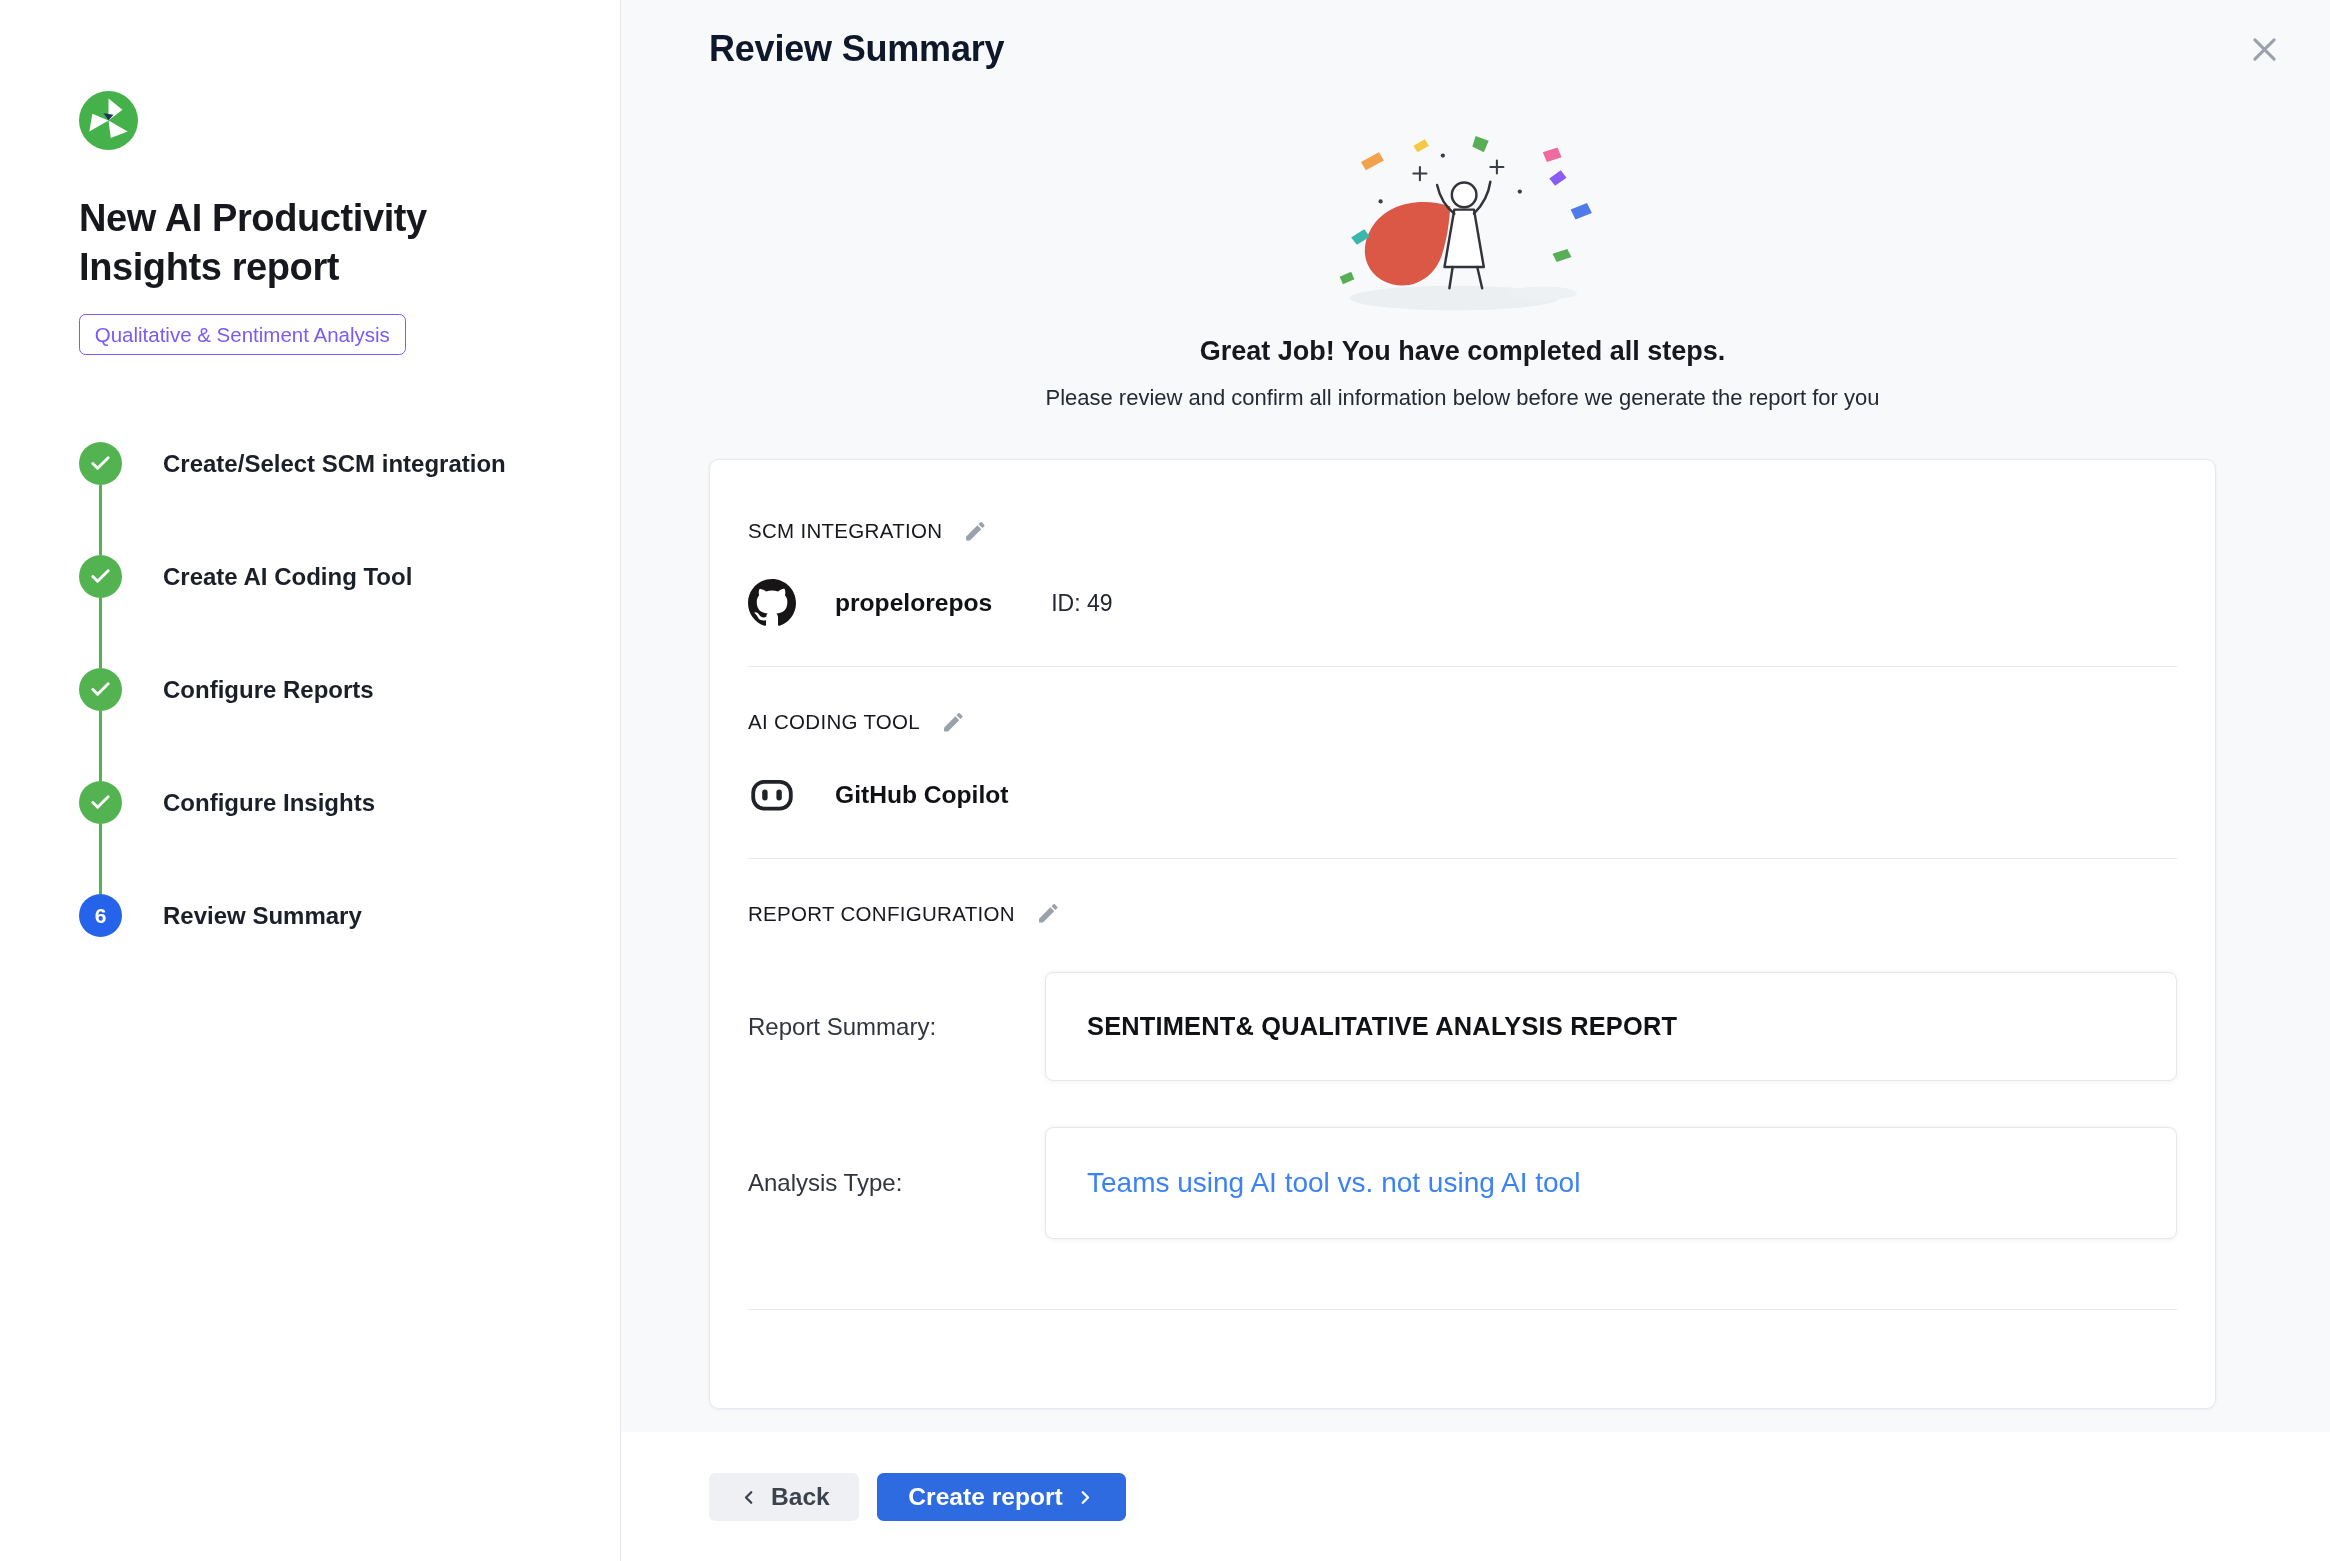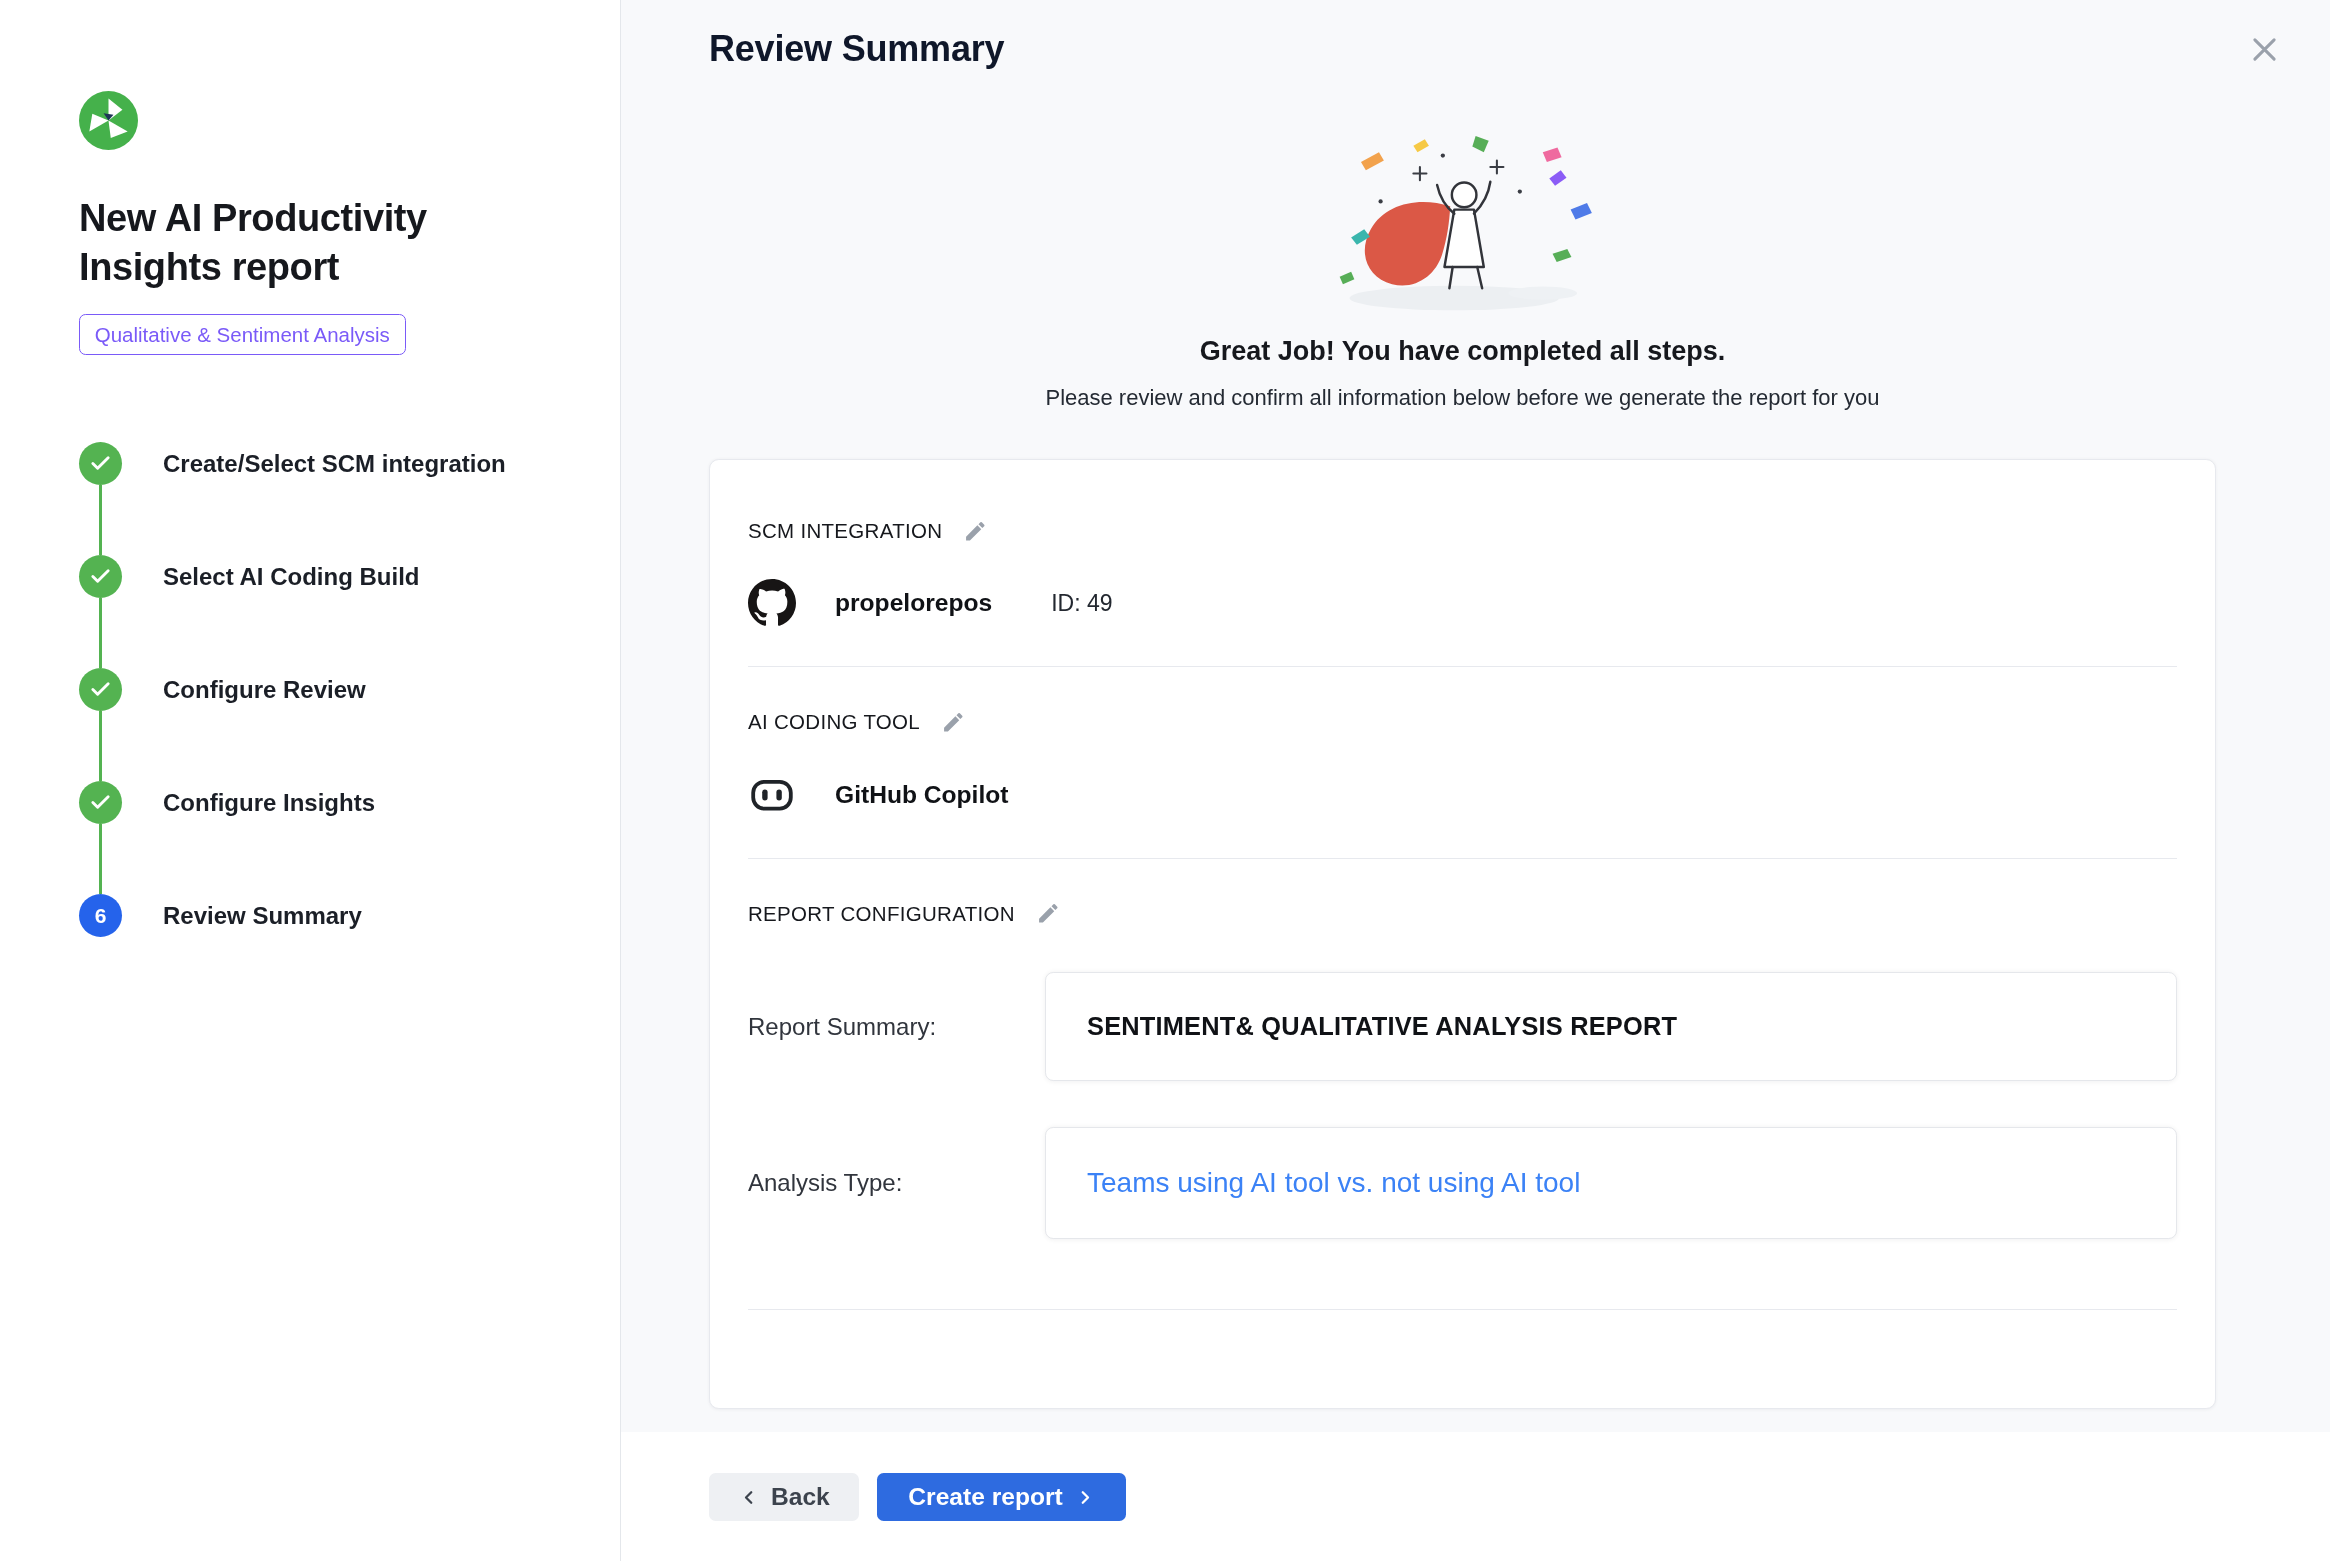--- a/index.html
+++ b/index.html
@@ -110,33 +110,33 @@
 
       <div class="step">
         <div class="step-rail">
           <div class="step-circle done">
             <svg width="23" height="23" viewBox="0 0 24 24">
                 <polyline points="20 6 9 17 4 12" fill="none" stroke="#fff" stroke-width="3" stroke-linecap="round" stroke-linejoin="round"></polyline>
               </svg>
           </div>
           <div class="step-line"></div>
         </div>
-        <div class="step-label">Select AI Coding Build</div>
-      </div>
-
-      <div class="step">
-        <div class="step-rail">
-          <div class="step-circle done">
-            <svg width="23" height="23" viewBox="0 0 24 24">
-                <polyline points="20 6 9 17 4 12" fill="none" stroke="#fff" stroke-width="3" stroke-linecap="round" stroke-linejoin="round"></polyline>
-              </svg>
-          </div>
-          <div class="step-line"></div>
-        </div>
-        <div class="step-label">Configure Review</div>
+        <div class="step-label">Create AI Coding Tool</div>
+      </div>
+
+      <div class="step">
+        <div class="step-rail">
+          <div class="step-circle done">
+            <svg width="23" height="23" viewBox="0 0 24 24">
+                <polyline points="20 6 9 17 4 12" fill="none" stroke="#fff" stroke-width="3" stroke-linecap="round" stroke-linejoin="round"></polyline>
+              </svg>
+          </div>
+          <div class="step-line"></div>
+        </div>
+        <div class="step-label">Configure Reports</div>
       </div>
 
       <div class="step">
         <div class="step-rail">
           <div class="step-circle done">
             <svg width="23" height="23" viewBox="0 0 24 24">
                 <polyline points="20 6 9 17 4 12" fill="none" stroke="#fff" stroke-width="3" stroke-linecap="round" stroke-linejoin="round"></polyline>
               </svg>
           </div>
           <div class="step-line"></div>

